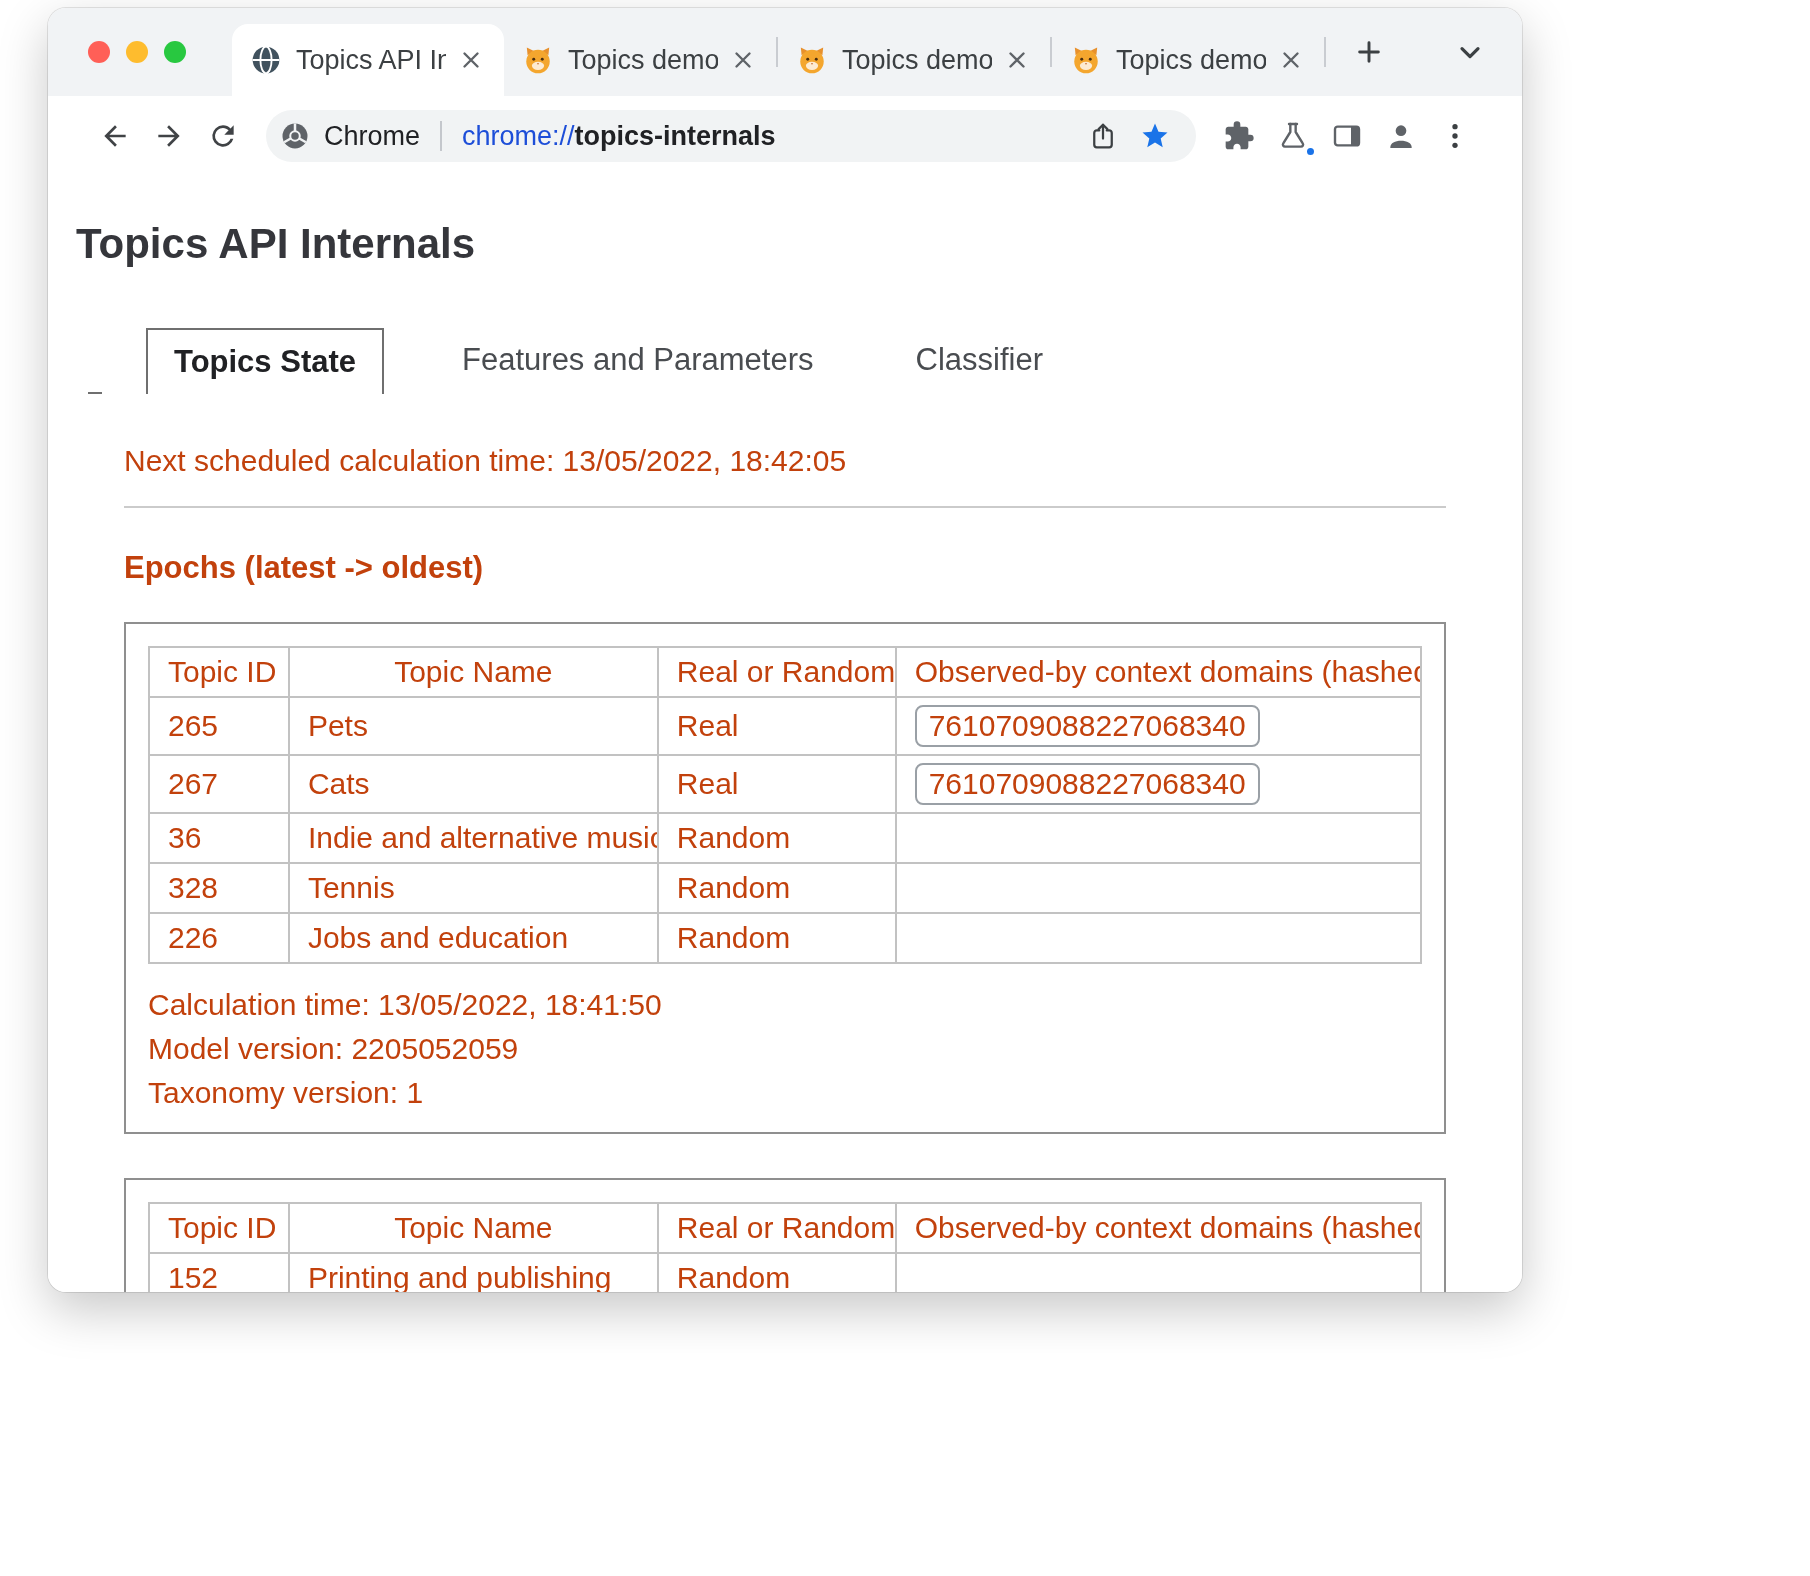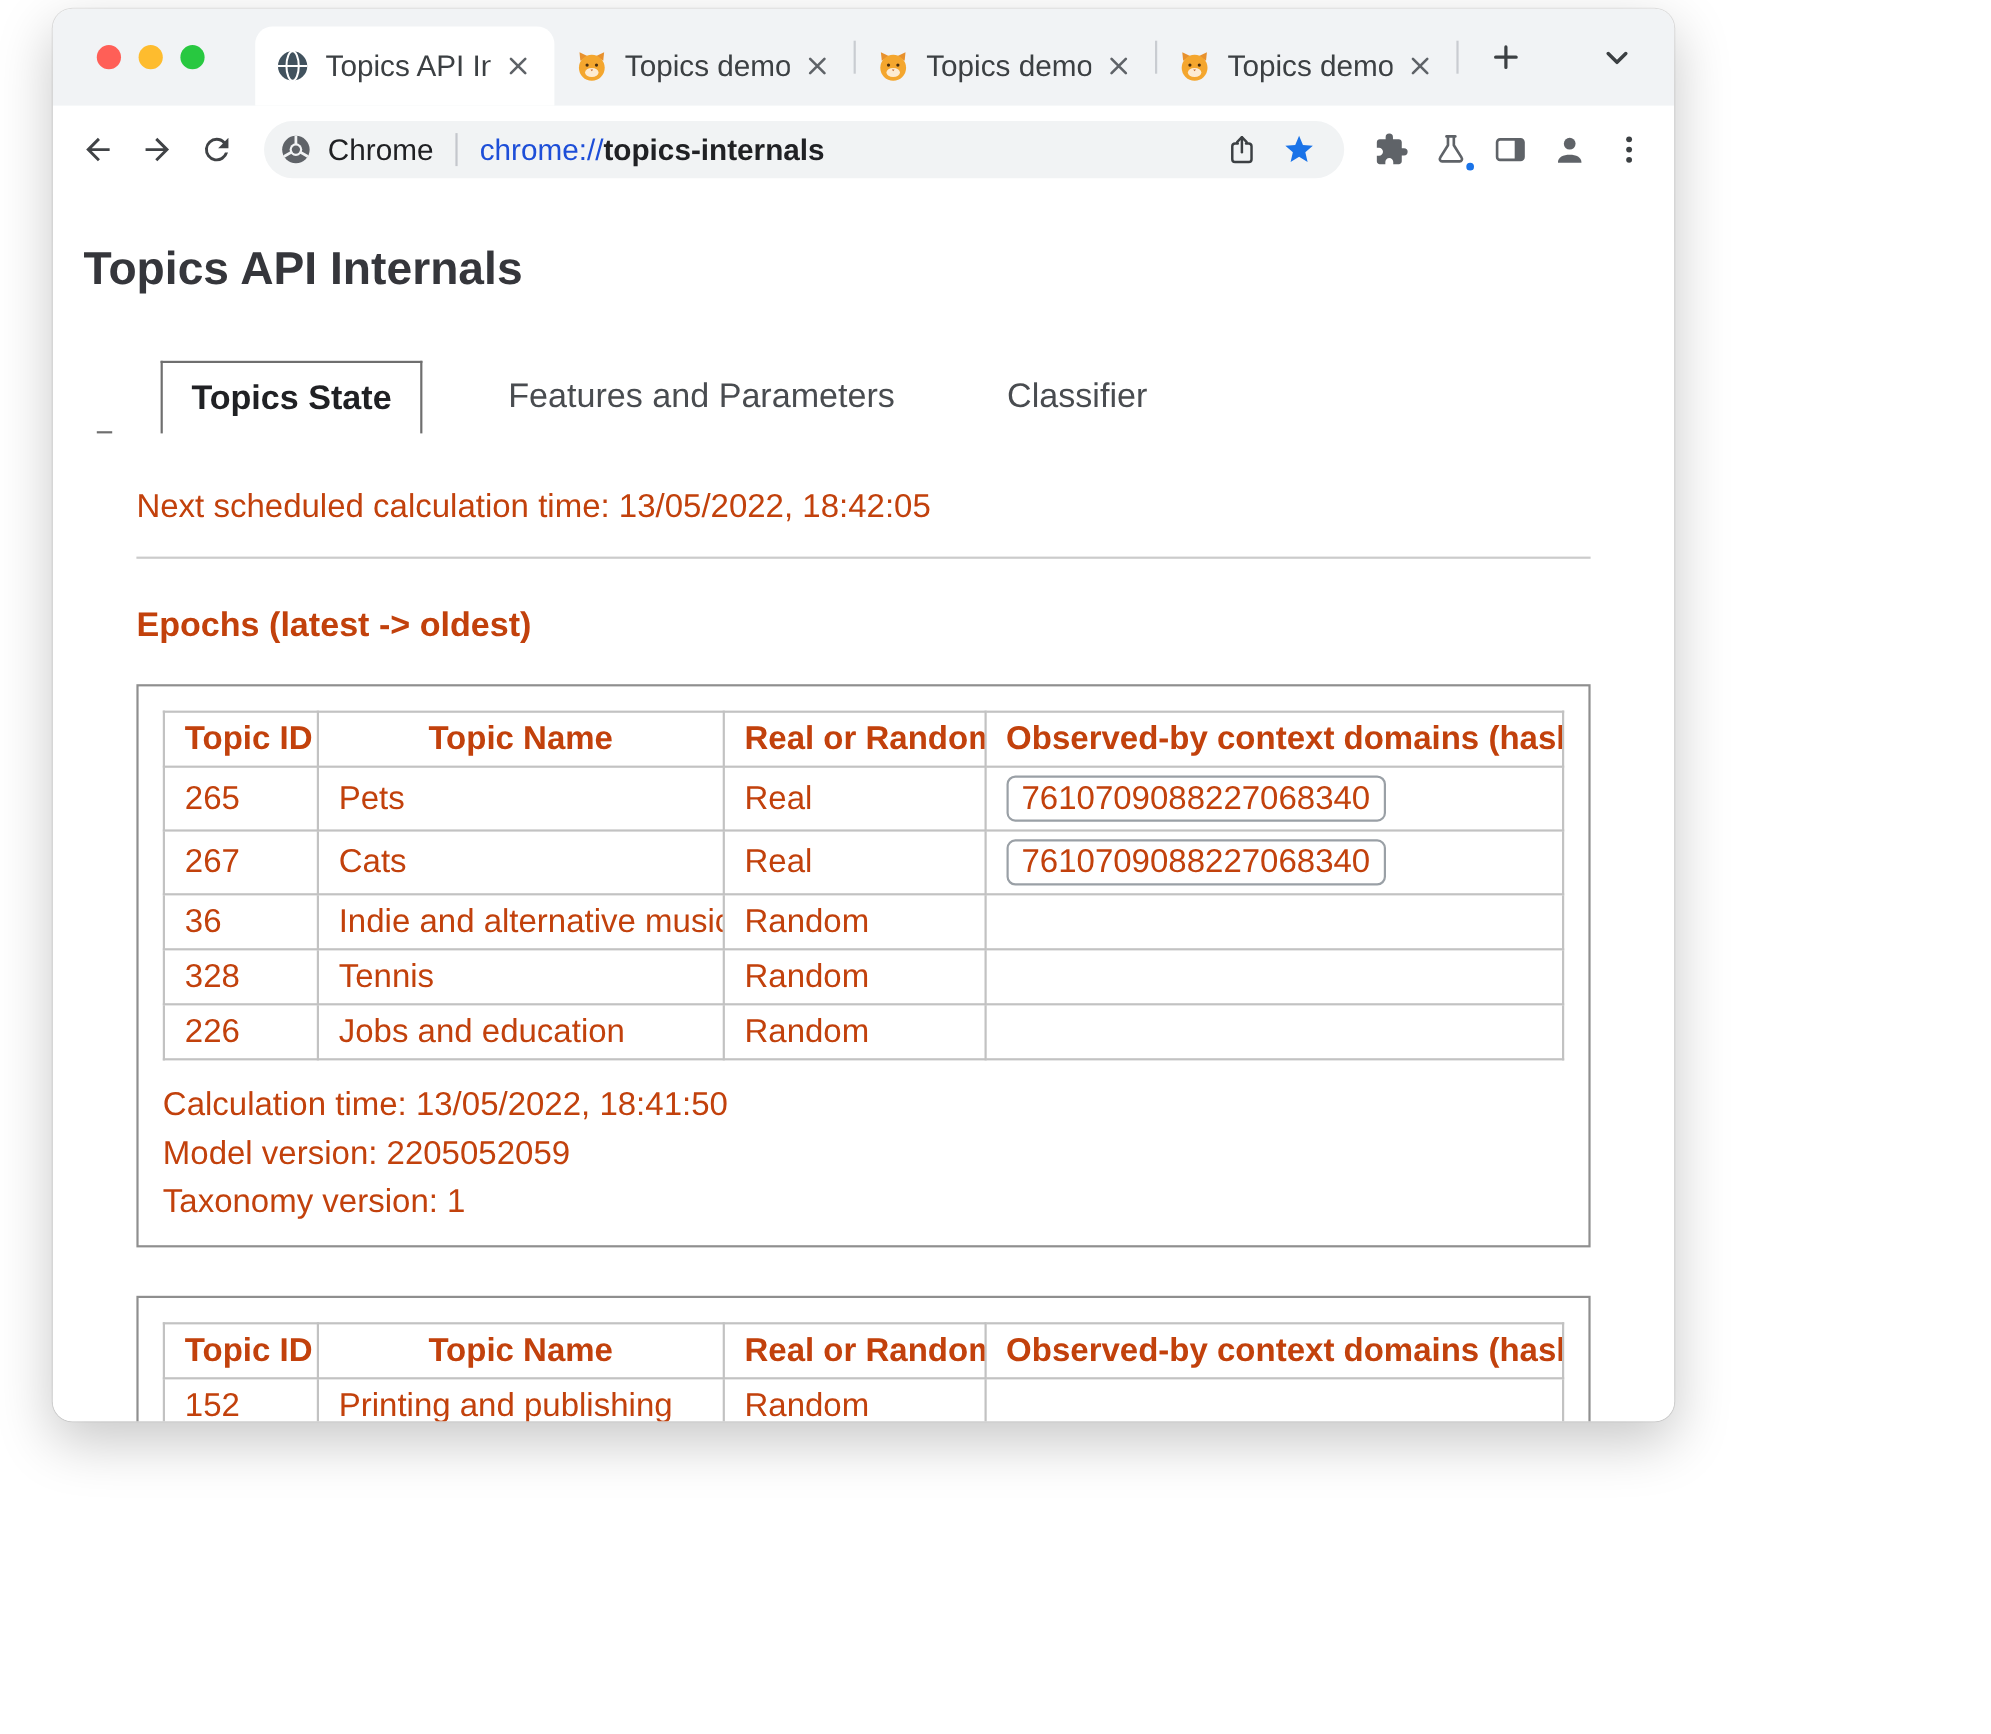--- a/index.html
+++ b/index.html
@@ -49,21 +49,21 @@
   .tab-close svg { width: 26px; height: 26px; }
   .tab-sep { width: 2px; height: 30px; background: #C9CCD1; align-self: center; flex: none; }
   .newtab { width: 54px; height: 54px; align-self: center; margin-left: 16px;
     display: flex; align-items: center; justify-content: center; border-radius: 50%; flex: none; }
   .newtab svg { width: 32px; height: 32px; }
   .strip-chevron { position: absolute; right: 34px; top: 26px; width: 36px; height: 36px;
     display: flex; align-items: center; justify-content: center; }
   .strip-chevron svg { width: 32px; height: 32px; }
 
   
-  .toolbar { height: 80px; background: #fff; display: flex; align-items: center; padding: 0 14px; }
+  .toolbar { height: 80px; background: #fff; display: flex; align-items: center; padding: 0 40px; }
   .tool-btn { width: 54px; height: 54px; border-radius: 50%; flex: none;
     display: flex; align-items: center; justify-content: center; position: relative; }
   .tool-btn svg { width: 32px; height: 32px; display: block; }
   .labs-dot { position: absolute; right: 3px; bottom: 5px; width: 13px; height: 13px;
     border-radius: 50%; border: 3px solid #fff; }
   .urlbar {
     flex: 1; min-width: 0; height: 52px; background: #F1F3F4; border-radius: 27px;
     margin: 0 16px; display: flex; align-items: center; padding: 0 18px 0 14px;
   }
   .engine-icon { width: 30px; height: 30px; flex: none; }
@@ -88,21 +88,21 @@
   .cr-tab + .cr-tab { margin-left: 10px; }
 
   .panel { margin-left: 76px; width: 1322px; font-size: 30px; color: #c2410c; }
   .next-calc { margin-top: 50px; }
   hr.divider { border: none; border-top: 2px solid #CBCBCB; margin: 28px 0 0; }
   .epochs-h { margin-top: 42px; font-size: 31px; font-weight: 700; }
 
   .epoch-box { border: 2px solid #8F8F8F; margin-top: 36px; padding: 22px; }
   table.topics { width: 100%; border-collapse: collapse; table-layout: fixed; }
   .topics th, .topics td { border: 2px solid #C2C2C2; font-size: 30px; padding: 7px 18px; }
-  .topics th { text-align: center; font-weight: 700; overflow: hidden; white-space: nowrap; }
+  .topics th { text-align: center; font-weight: 400; overflow: hidden; white-space: nowrap; }
   .topics td { text-align: left; overflow: hidden; white-space: nowrap; }
   .chip { display: inline-block; border: 2px solid #9AA0A6; border-radius: 8px;
     padding: 0 12px; line-height: 38px; background: #fff; }
   .meta { margin-top: 24px; }
   .meta > div { margin-top: 10px; }
   .meta > div:first-child { margin-top: 0; }
   .epoch-box.second { margin-top: 44px; }
 </style>
 </head>
 <body>

